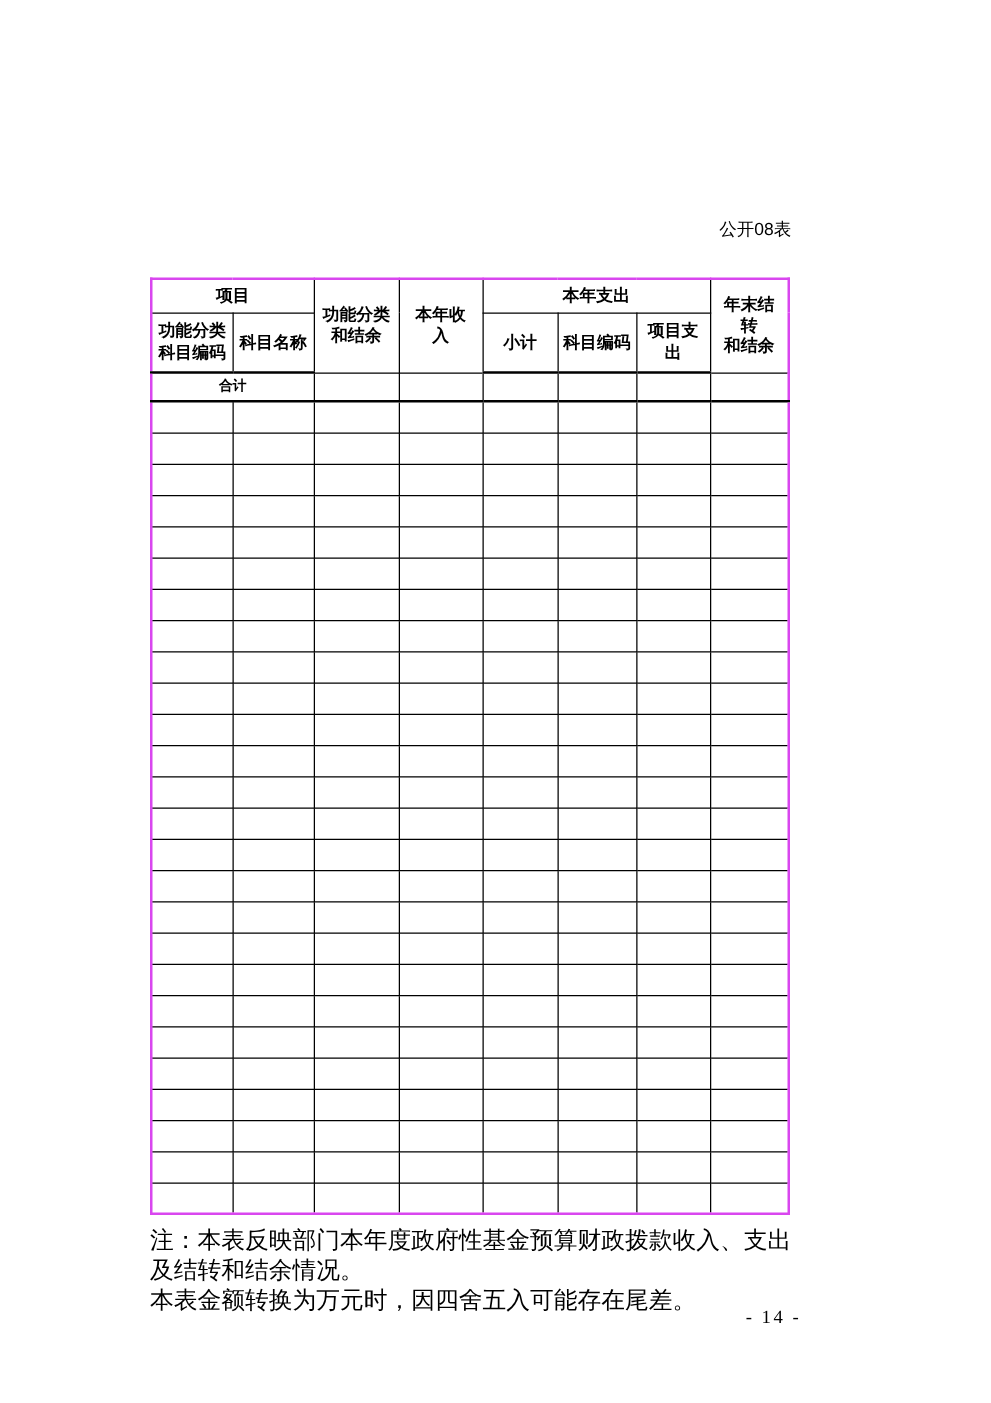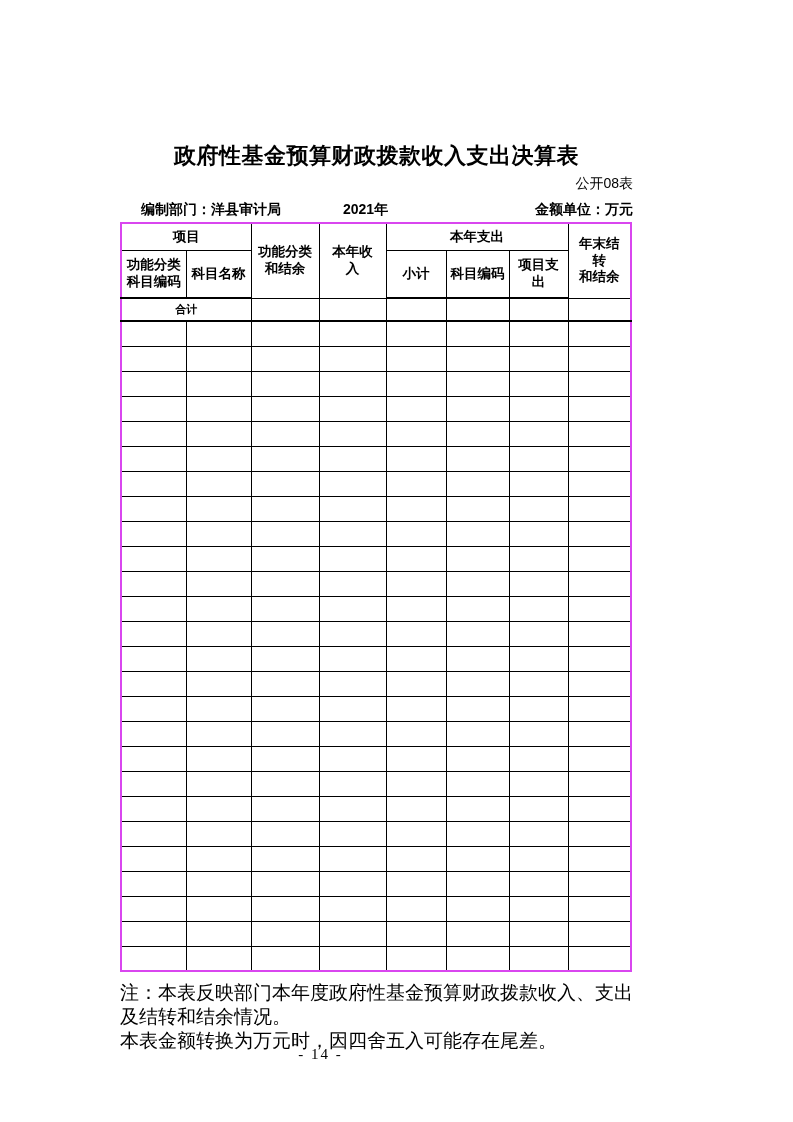--- a/index.html
+++ b/index.html
@@ -49,39 +49,33 @@
   thead tr.hrow2 th { border-bottom-width: 2px; }
 
   .note {
     position: absolute; top: 981px; left: 120px; width: 522px;
     font-family: "Liberation Serif", serif;
     font-size: 19px; line-height: 24px;
     white-space: pre-line;
   }
   .pageno {
     position: absolute; top: 1046px; left: 0; width: 641px;
-    text-align: center;
+    text-align: right;
     font-family: "Liberation Serif", serif;
     font-size: 15px; letter-spacing: 2px;
   }
 </style>
 </head>
 <body>
 
 <div class="page">
 
-  <div class="doc-title">政府性基金预算财政拨款收入支出决算表</div>
 
   <div class="table-code">公开08表</div>
 
-  <div class="info-row">
-    <span class="info-dept">编制部门：洋县审计局</span>
-    <span class="info-year">2021年</span>
-    <span class="info-unit">金额单位：万元</span>
-  </div>
 
   <table class="fund">
     <colgroup>
       <col style="width:65px">
         <col style="width:65px">
         <col style="width:68px">
         <col style="width:67px">
       <col style="width:60px">
         <col style="width:63px">
         <col style="width:59px">

